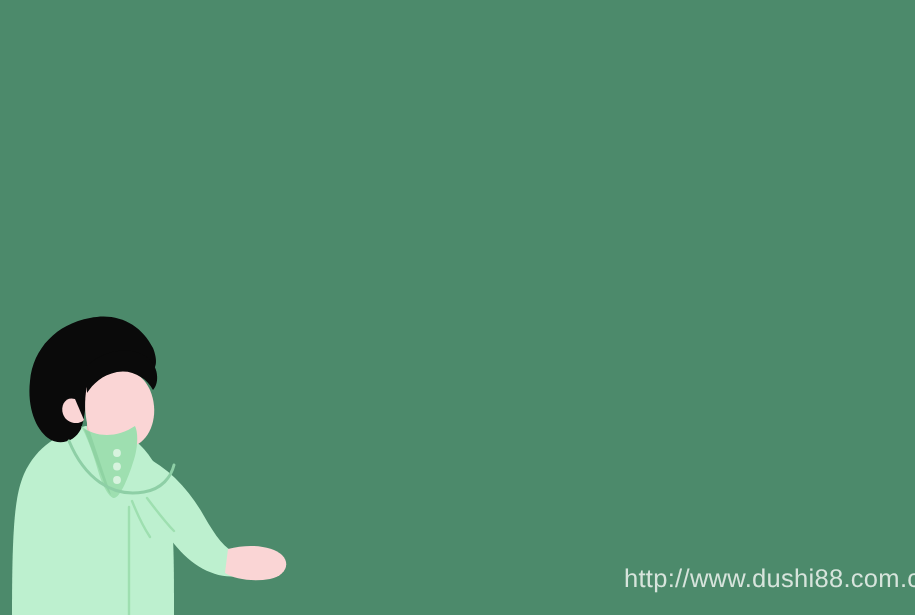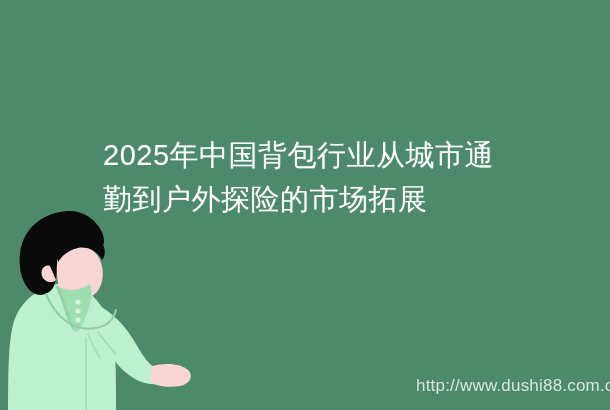--- a/index.html
+++ b/index.html
@@ -127,17 +127,16 @@
 
       <path d="M 46 96 C 56 120, 74 134, 96 130 C 108 128, 114 120, 116 112" stroke="#8ecfa6" stroke-width="2" fill="none" stroke-linecap="round"></path>
 
       <circle cx="78" cy="104" r="2.6" fill="#d7f3de"></circle>
       <circle cx="78" cy="113" r="2.6" fill="#d7f3de"></circle>
       <circle cx="78" cy="122" r="2.6" fill="#d7f3de"></circle>
 
     </svg>
   </div>
 
-  <div id="title-block">2025年中国背包行业从城市通勤到户外探险的市场拓展</div>
 
   <div id="watermark">http://www.dushi88.com.cn</div>
 
 </div>
 
 </body></html>

